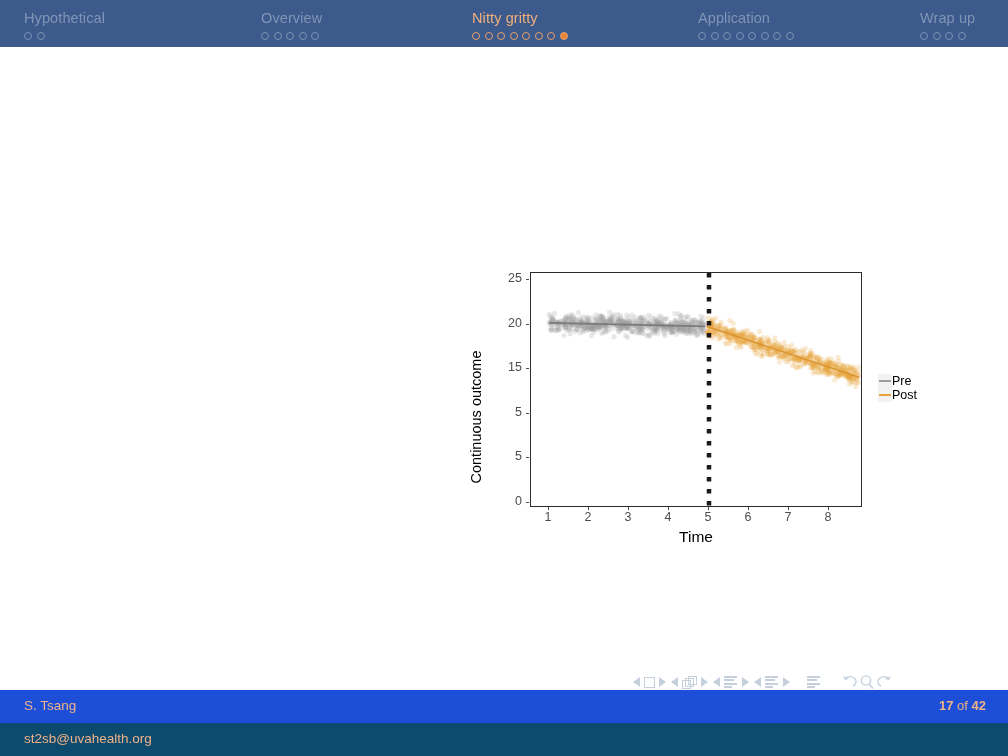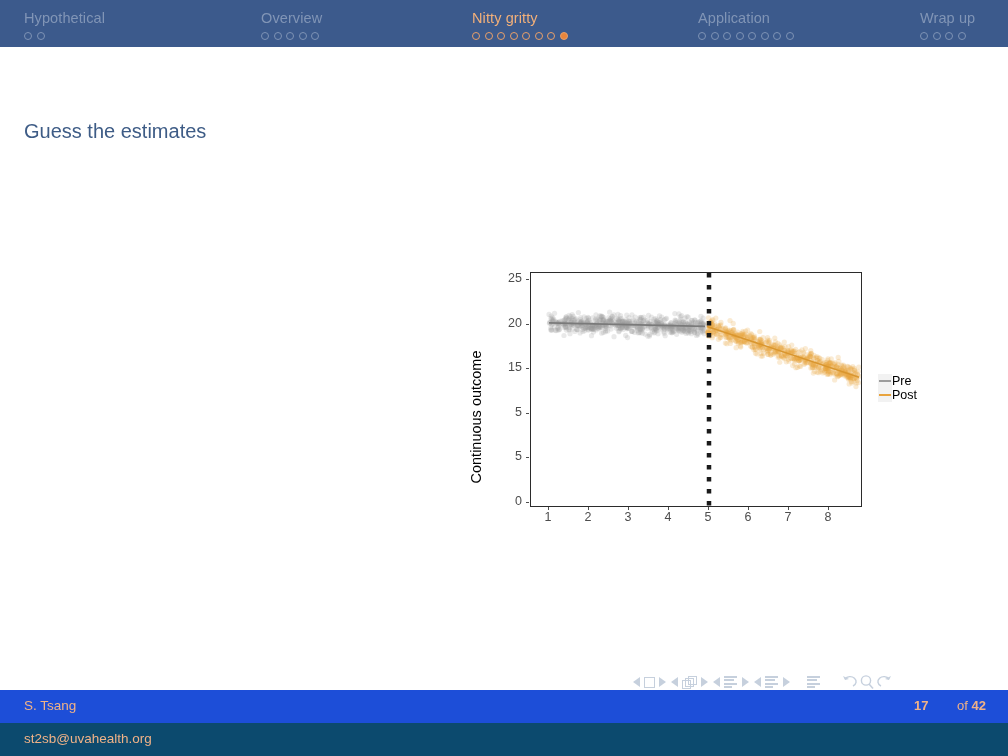--- a/index.html
+++ b/index.html
@@ -105,21 +105,21 @@
     position: absolute; left: 0; bottom: 33px; width: 1008px; height: 33px;
     background: #1d4ed8;
   }
   .footer-bot {
     position: absolute; left: 0; bottom: 0; width: 1008px; height: 33px;
     background: #0c4a6e;
   }
   .f-author { position: absolute; left: 24px; top: 8px; font-size: 13.5px; color: #F0B287; }
   .f-page { position: absolute; right: 22px; top: 8px; font-size: 13px; color: #F0B287; }
   .f-page b { font-weight: bold; }
-  .f-page span { font-weight: normal; margin-left: 25px; }
+  .f-page span { font-weight: normal; }
   .f-mail { position: absolute; left: 24px; top: 8px; font-size: 13.5px; color: #F0B287; }
 </style>
 </head>
 <body>
 
 <div class="slide">
 
   <div class="headbar">
     <div class="navsec" style="left:24px">
       <div class="sec-title">Hypothetical</div>
@@ -168,21 +168,20 @@
       <div class="sec-title">Wrap up</div>
       <div class="dots">
           <span class="dot"></span>
           <span class="dot"></span>
           <span class="dot"></span>
           <span class="dot"></span>
         </div>
     </div>
   </div>
 
-  <div class="subtitle">Guess the estimates</div>
 
   <div class="figure">
 
     <div class="ylab">Continuous outcome</div>
 
     <div id="y-axis">
         <div class="ytick" style="right: 418px; top: 231.659px;">0</div>
         <div class="ytickmark" style="left: 56px; top: 239.659px;"></div>
         <div class="ytick" style="right: 418px; top: 187.152px;">5</div>
         <div class="ytickmark" style="left: 56px; top: 195.152px;"></div>
@@ -1459,20 +1458,21 @@
         <div class="xtickmark" style="left: 198px;"></div>
         <div class="xtick" style="left: 228px;">5</div>
         <div class="xtickmark" style="left: 238px;"></div>
         <div class="xtick" style="left: 268px;">6</div>
         <div class="xtickmark" style="left: 278px;"></div>
         <div class="xtick" style="left: 308px;">7</div>
         <div class="xtickmark" style="left: 318px;"></div>
         <div class="xtick" style="left: 348px;">8</div>
         <div class="xtickmark" style="left: 358px;"></div>
       </div>
+    <div class="xlab">Time</div>
 
     <div class="legend">
       <div class="legend-row">
         <span class="legend-key">
             <i style="background:#9C9C9C"></i>
           </span>
         <span class="legend-txt">Pre</span>
       </div>
       <div class="legend-row">
         <span class="legend-key">

